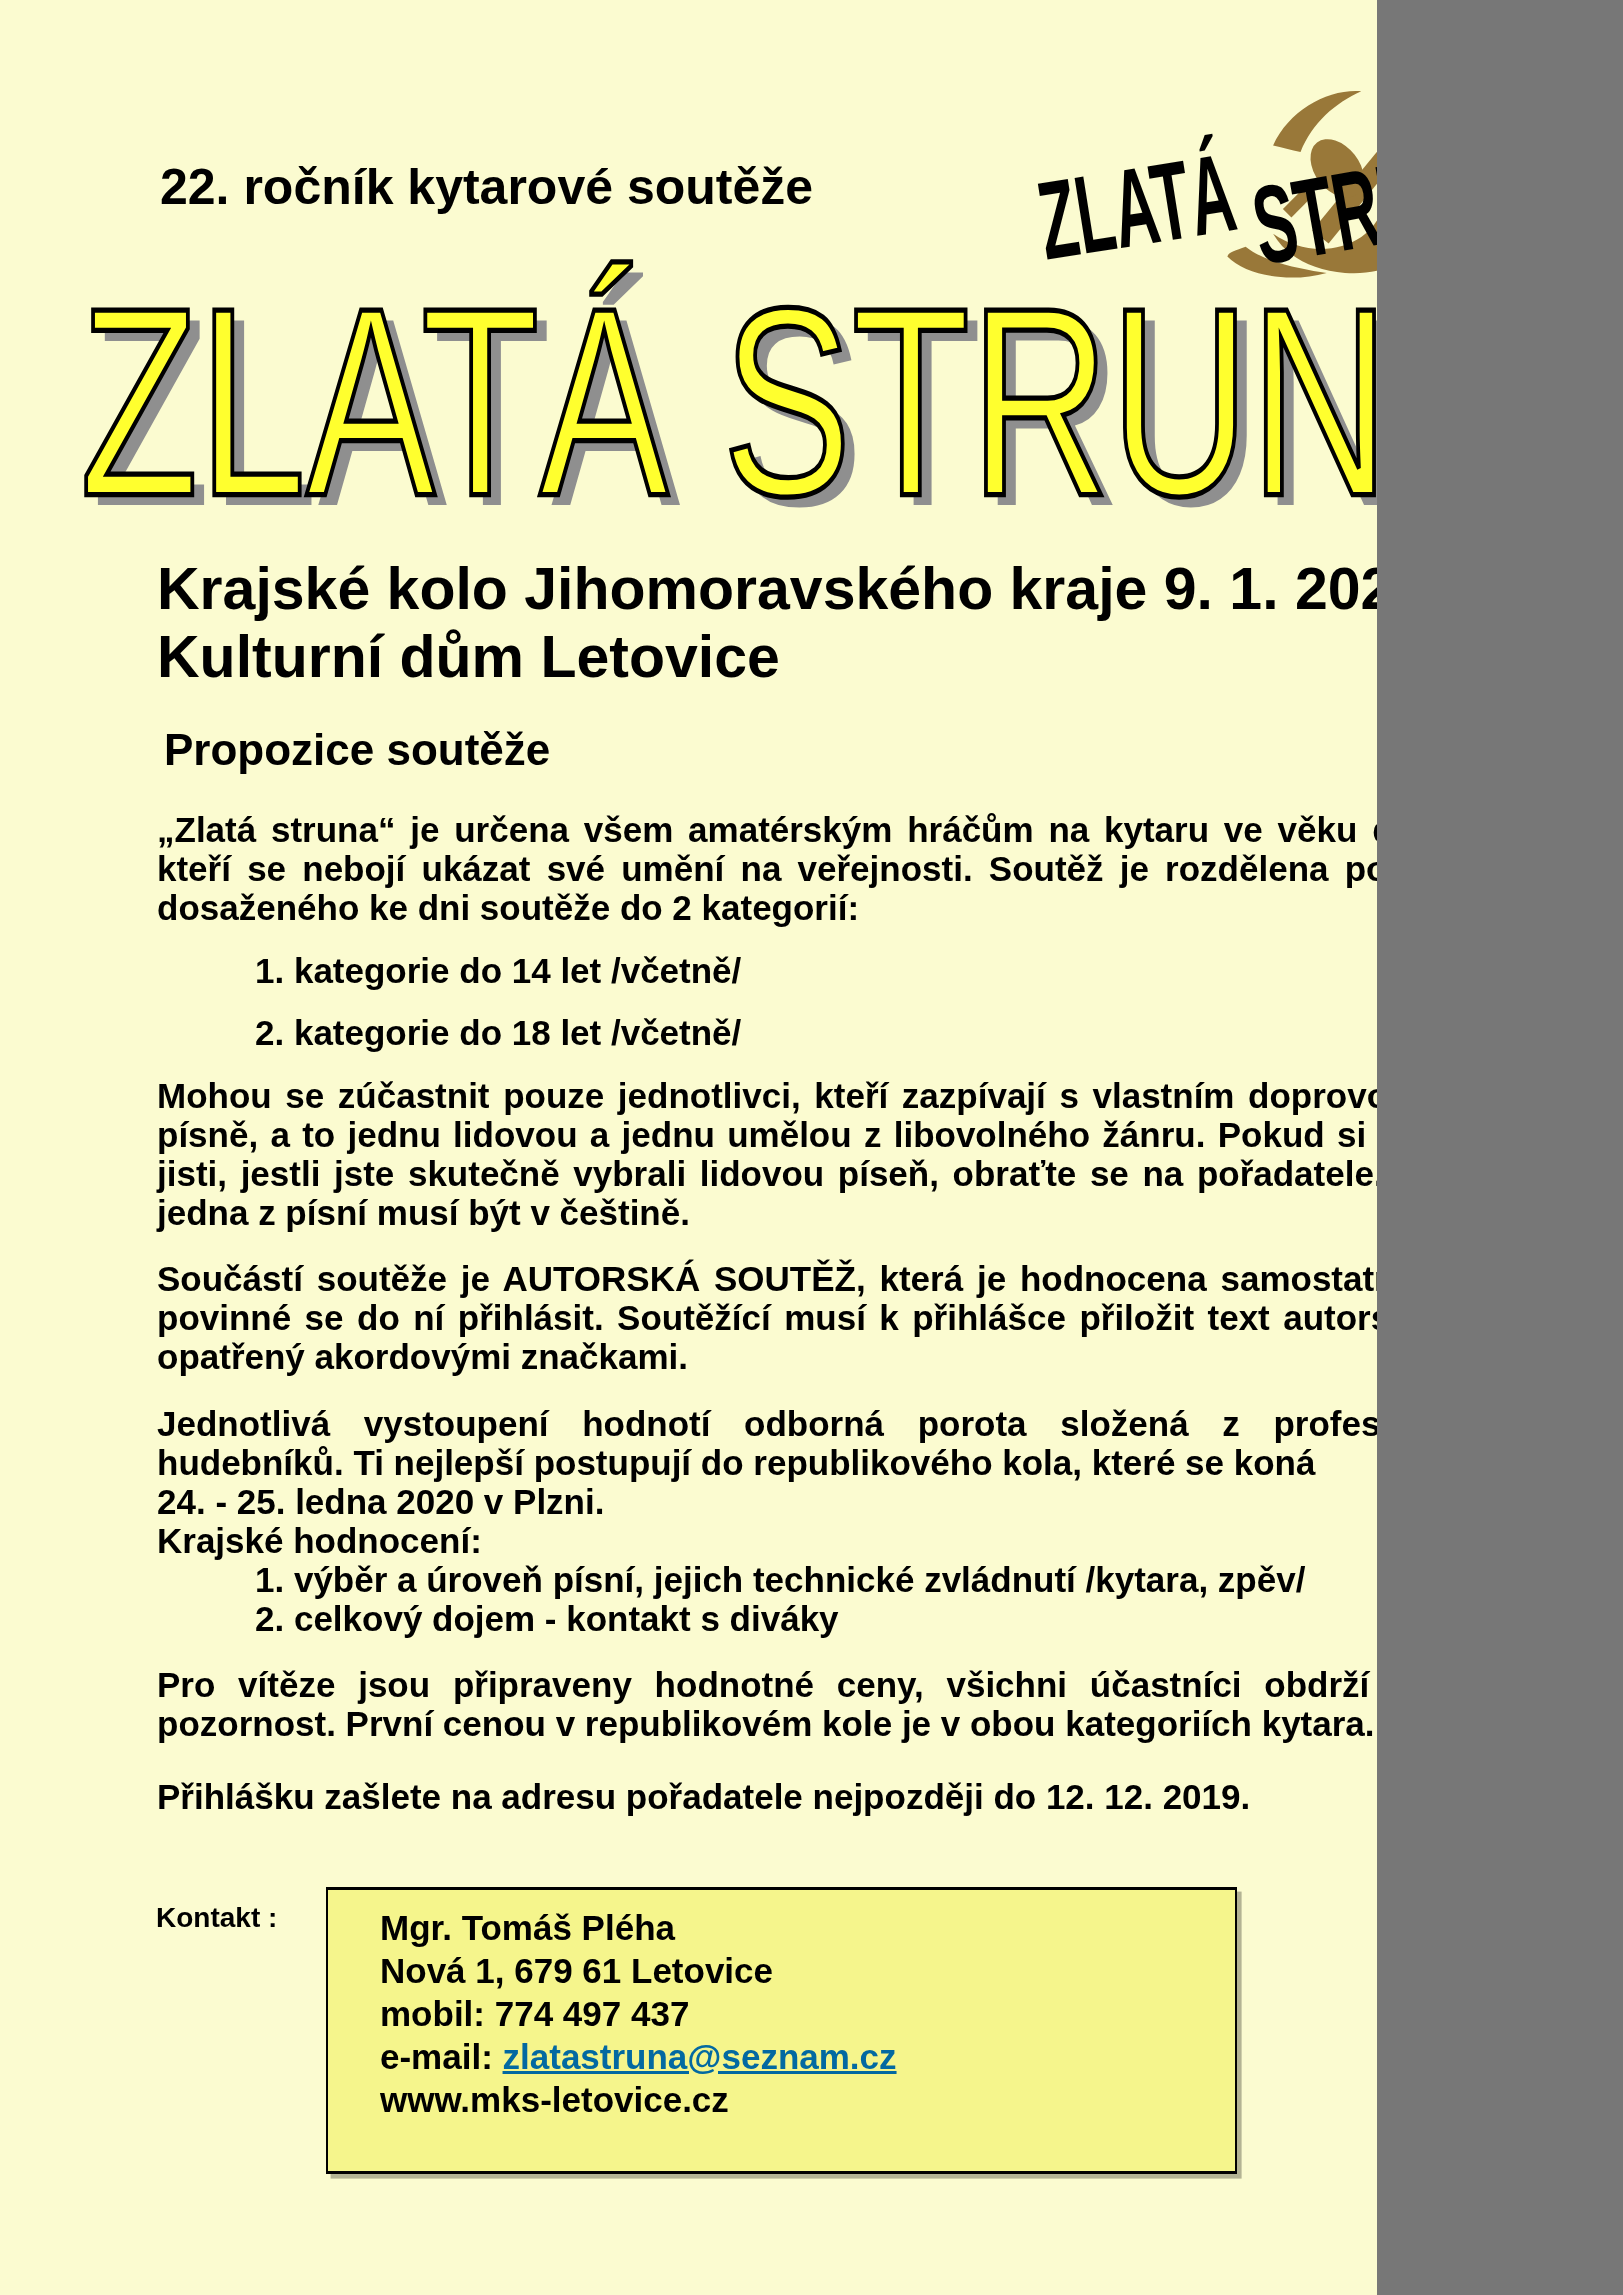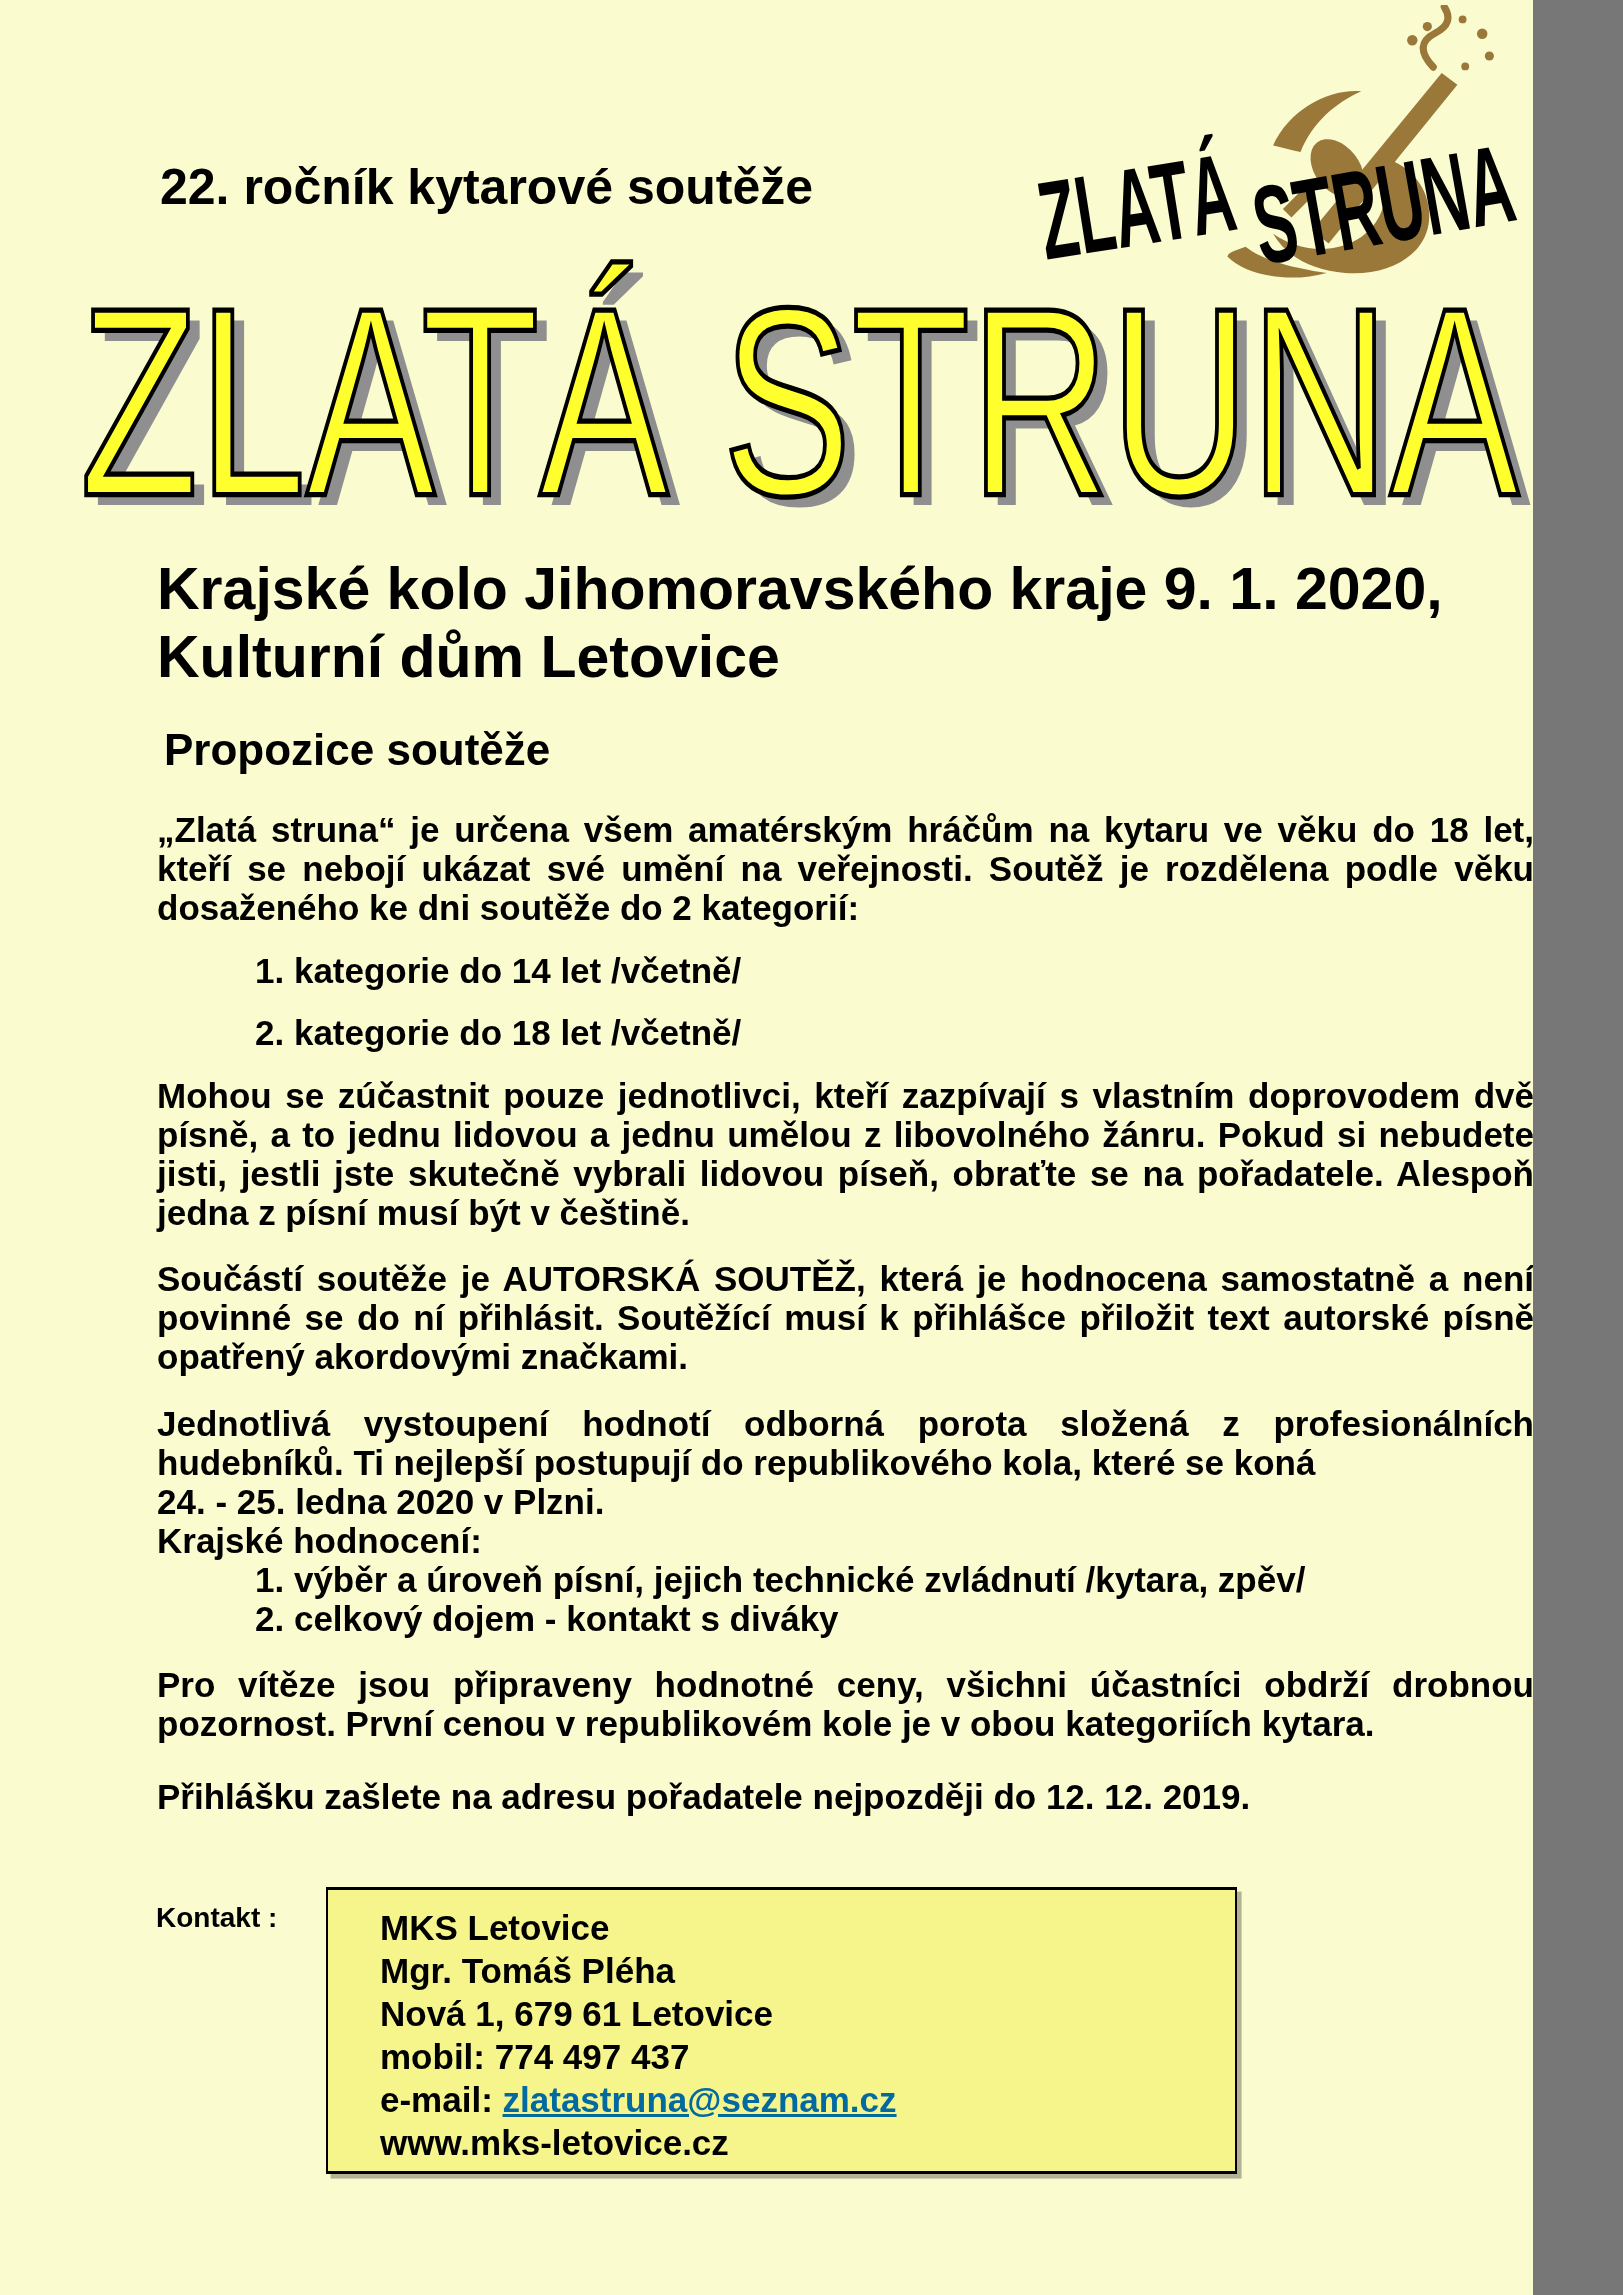--- a/index.html
+++ b/index.html
@@ -1,19 +1,19 @@
 <!DOCTYPE html>
 <html style="font-size:10.5px"><head>
 <meta charset="utf-8">
 <style>
   html,body{margin:0;padding:0;}
   body{background:#777;}
   .page{
     position:relative;
-    width:1533px;height:2295px;
+    width:1377px;height:2295px;
     background:#FBFBD0;
     overflow:hidden;
     font-family:"Liberation Sans", sans-serif;
     color:#000;
   }
   .abs{position:absolute;}
   .edition{
     left:160px;top:160px;
     font-size:50px;font-weight:bold;line-height:55px;
     letter-spacing:0px;
@@ -122,21 +122,20 @@
     </div>
 
     <p class="para p5">Pro vítěze jsou připraveny hodnotné ceny, všichni účastníci obdrží drobnou pozornost. První cenou v republikovém kole je v obou kategoriích kytara.</p>
 
     <p class="para" style="margin-bottom:0;">Přihlášku zašlete na adresu pořadatele nejpozději do 12. 12. 2019.</p>
   </div>
 
   <div class="abs kontakt-label">Kontakt :</div>
 
   <div class="abs contact-box">
-    <div class="line">MKS Letovice</div>
     <div class="line">Mgr. Tomáš Pléha</div>
     <div class="line">Nová 1, 679 61 Letovice</div>
     <div class="line">mobil: 774 497 437</div>
     <div class="line">
       <span>e-mail: </span><span class="email-link">zlatastruna@seznam.cz</span>
     </div>
     <div class="line">www.mks-letovice.cz</div>
   </div>
 
 </div>

